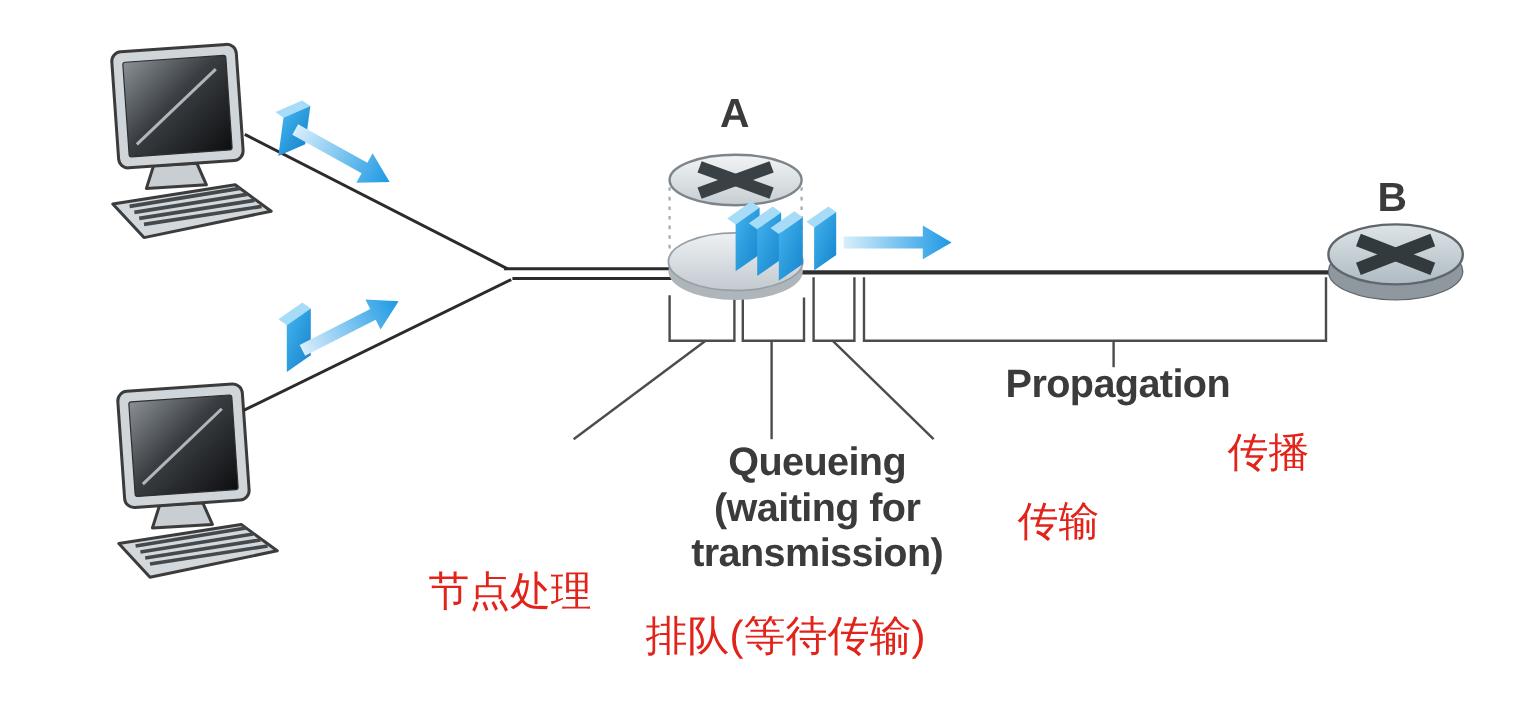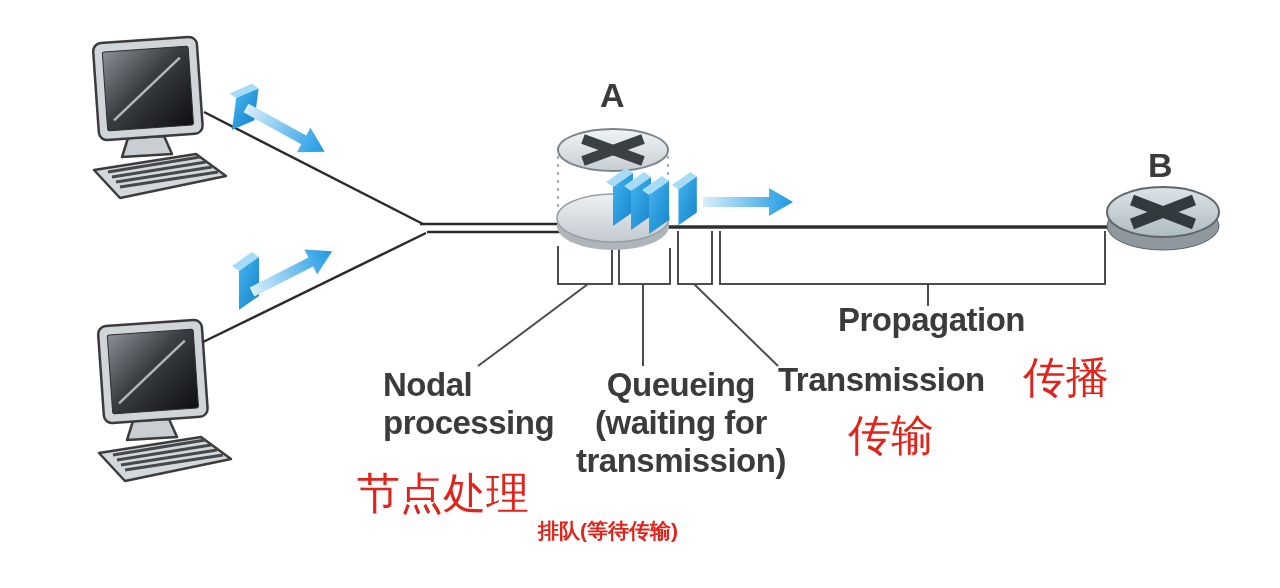--- a/index.html
+++ b/index.html
@@ -18,25 +18,25 @@
     font-size:33px;
     line-height:38px;
     letter-spacing:-0.5px;
     white-space:pre-line;
   }
   .node-lbl{font-size:34px;line-height:38px;}
   .cn{
     position:absolute;
     color:var(--annotation-red,#e2231a);
     font-weight:400;
-    font-size:43px;
+    font-size:34px;
     line-height:40px;
     white-space:nowrap;
   }
-  .cn-small{font-size:21px;font-weight:bold;}
+  .cn-small{font-size:35px;}
 </style>
 </head>
 <body>
 
 <div id="canvas" style="--annotation-red: #e2231a; --label-dark: #3b3b3b;">
 
   <svg id="art" width="1280" height="588" viewBox="0 0 1280 588">
     <defs>
       <linearGradient id="screenGrad" x1="0" y1="0" x2="1" y2="1">
         <stop offset="0" stop-color="#8a9096"></stop>
@@ -163,26 +163,23 @@
       <g transform="translate(1163,212)" stroke="#333a3e" stroke-width="11">
         <line x1="-31" y1="-12" x2="31" y2="12"></line>
         <line x1="31" y1="-12" x2="-31" y2="12"></line>
       </g>
     </g>
   </svg>
 
   <div class="lbl node-lbl" style="left:600px;top:76px;">A</div>
   <div class="lbl node-lbl" style="left:1148px;top:146px;">B</div>
 
-  <div class="lbl" style="left:383px;top:366px;">Nodal
-processing</div>
   <div class="lbl" style="left:576px;top:366px;text-align:center;">Queueing
 (waiting for
 transmission)</div>
-  <div class="lbl" style="left:778px;top:361px;">Transmission</div>
   <div class="lbl" style="left:838px;top:301px;">Propagation</div>
 
   <div class="cn" style="left:357px;top:473px;">节点处理</div>
   <div class="cn cn-small" style="left:538px;top:511px;">排队(等待传输)</div>
   <div class="cn" style="left:848px;top:415px;">传输</div>
   <div class="cn" style="left:1023px;top:357px;">传播</div>
 
 </div>
 
 </body></html>

